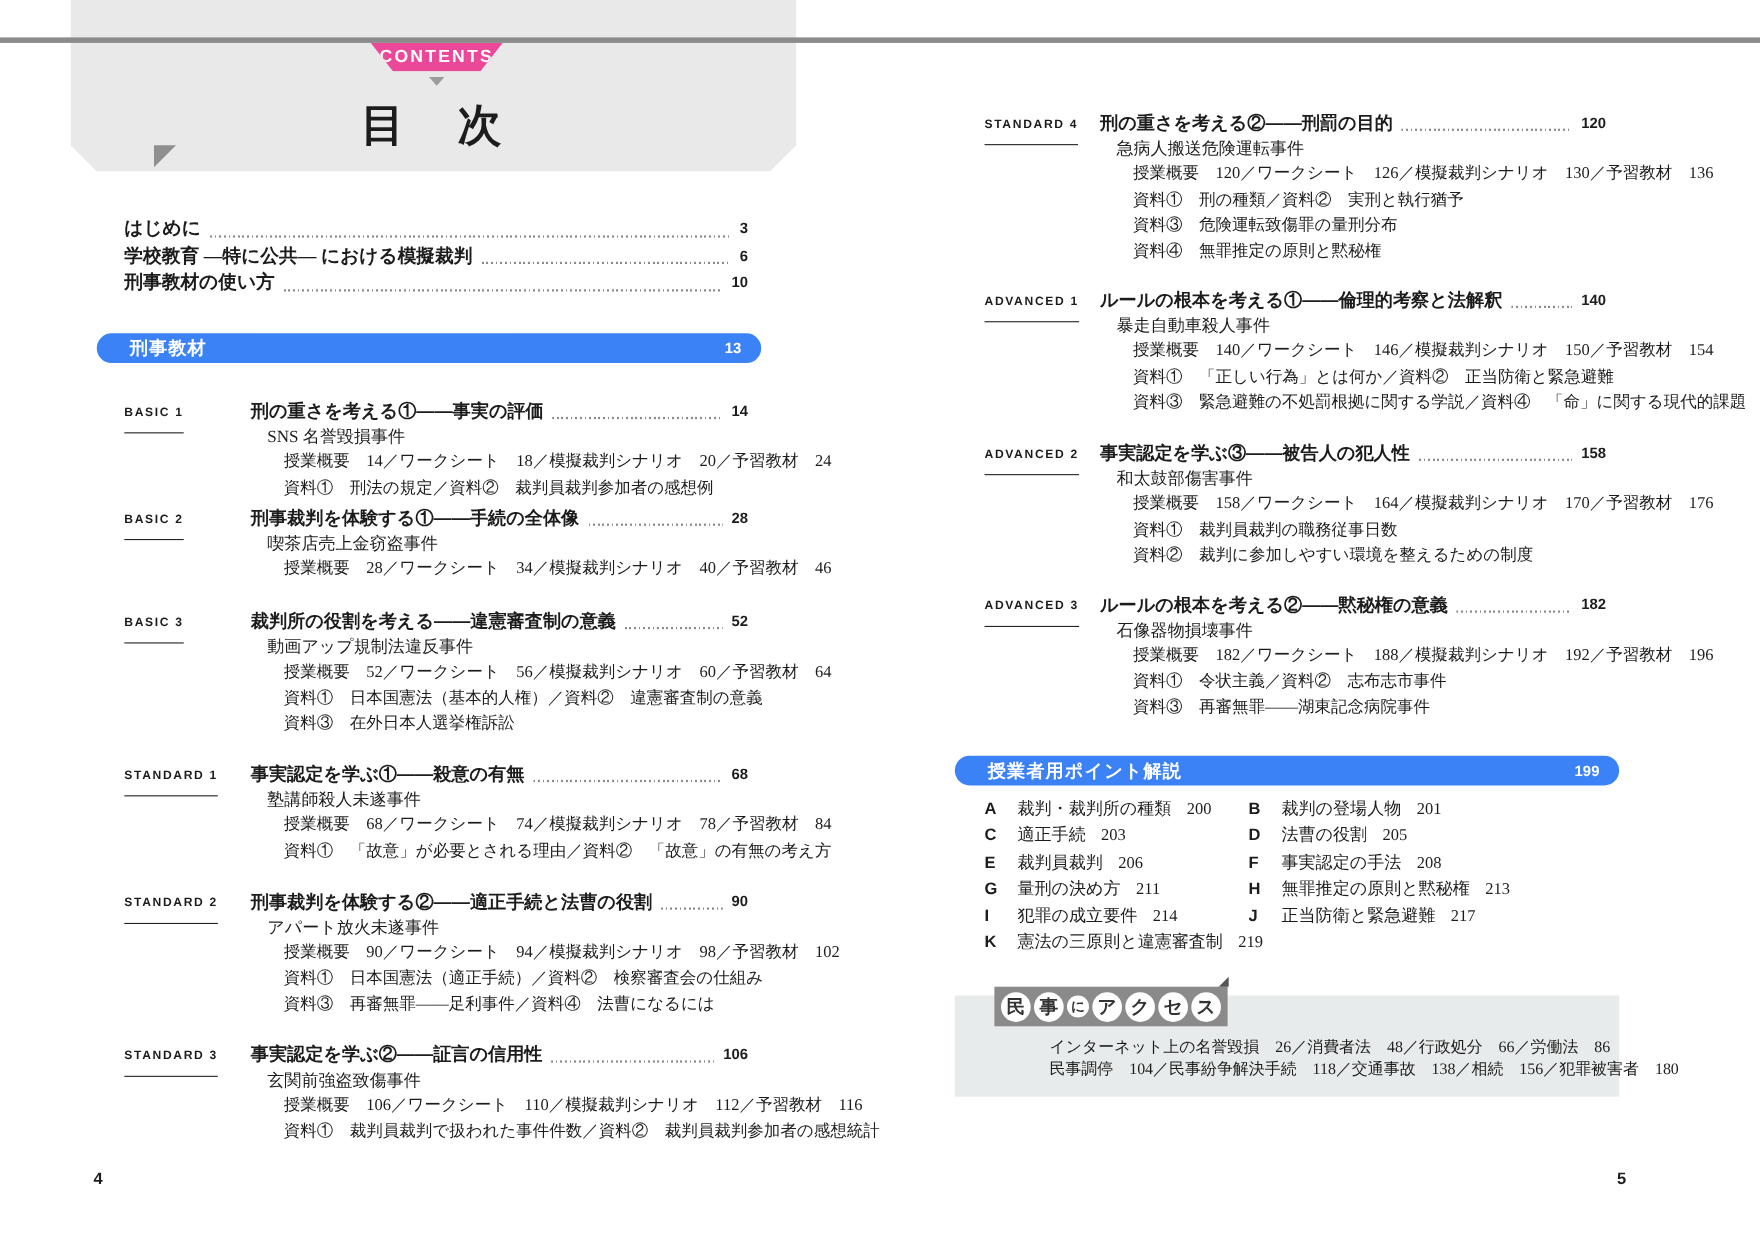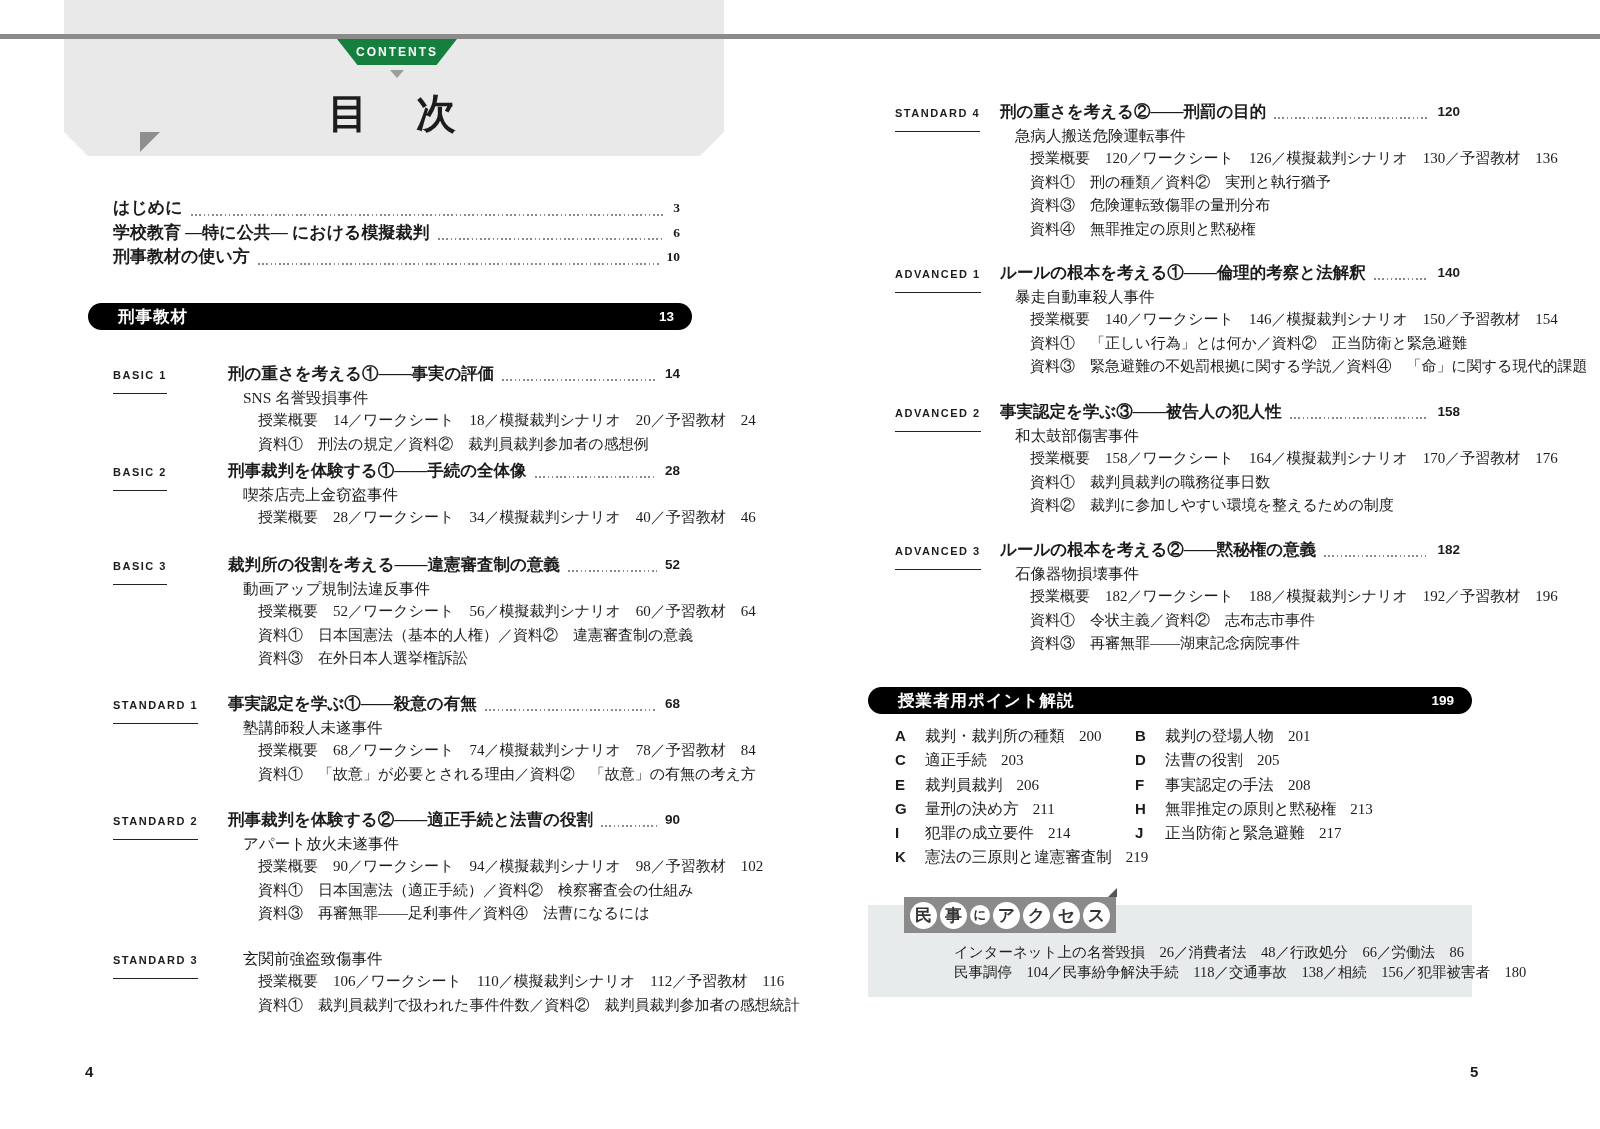--- a/index.html
+++ b/index.html
@@ -1,48 +1,48 @@
 <!DOCTYPE html>
 <html><head>
 <meta charset="utf-8">
 <style>
   html,body{margin:0;padding:0;}
   body{width:1600px;height:1129px;background:#ffffff;color:#1c1c1c;position:relative;overflow:hidden;
        font-family:"Liberation Sans","DejaVu Sans",sans-serif;}
-  .gothic{font-family:Liberation Serif, serif;}
+  .gothic{font-family:Liberation Sans, sans-serif;}
   .mincho{font-family:"Liberation Serif","DejaVu Serif",serif;}
 
   
   .header-box{position:absolute;left:64px;top:0;width:660px;height:156px;background:#e9e9e9;
       clip-path:polygon(0 0,100% 0,100% calc(100% - 24px),calc(100% - 24px) 100%,24px 100%,0 calc(100% - 24px));}
   .rule{position:absolute;left:0;top:34px;width:1600px;height:5px;background:#8b8b8b;z-index:2;}
-  .tab{position:absolute;left:337px;top:39px;width:120px;height:26px;background:#15803d;z-index:3;
+  .tab{position:absolute;left:337px;top:39px;width:120px;height:26px;background:#ec4899;z-index:3;
       clip-path:polygon(0 0,100% 0,83% 100%,17% 100%);
       display:flex;align-items:center;justify-content:center;color:#fff;font-weight:bold;
-      font-size:12px;letter-spacing:2px;}
+      font-size:16px;letter-spacing:2px;}
   .tab-arrow{position:absolute;left:390px;top:70px;width:0;height:0;z-index:3;
       border-left:7px solid transparent;border-right:7px solid transparent;border-top:8px solid #9c9c9c;}
   .moku{position:absolute;left:64px;top:86px;width:660px;text-align:center;font-size:40px;
       font-weight:bold;letter-spacing:4px;z-index:1;}
   .corner{position:absolute;width:0;height:0;top:132px;z-index:1;}
   .corner-left{left:76px;border-top:20px solid #8f8f8f;border-right:20px solid transparent;}
   .corner-right{left:694px;border-top:20px solid #8f8f8f;border-left:20px solid transparent;}
 
   
   .toc-row{display:flex;align-items:flex-end;line-height:24px;}
   .dots{flex:1 1 auto;height:2px;align-self:flex-end;margin:0 8px 5px 8px;
       background-image:repeating-linear-gradient(to right,#8a8a8a 0 1.6px,transparent 1.6px 4.2px);}
   .pnum{font-weight:bold;font-size:13.5px;white-space:nowrap;}
 
   .front-matter{position:absolute;left:113px;top:196px;width:567px;}
   .fm-row{line-height:24.5px;}
   .fm-title{font-weight:bold;font-size:17px;white-space:nowrap;}
 
   
-  .secbar{position:absolute;height:27px;background:#000000;border-radius:14px;color:#fff;
+  .secbar{position:absolute;height:27px;background:#3b82f6;border-radius:14px;color:#fff;
       display:flex;justify-content:space-between;align-items:center;padding:0 18px 0 30px;
       font-weight:bold;box-sizing:border-box;gap:32px;}
   .secbar-title{font-size:16.5px;letter-spacing:1px;}
   .secbar-page{font-size:13.5px;}
 
   
   .entry{position:absolute;}
   .entry-l{left:113px;width:567px;}
   .entry-r{left:895px;width:565px;}
   .entry-label{position:absolute;left:0;top:0;line-height:24px;}
@@ -184,20 +184,25 @@
     <div class="case mincho">アパート放火未遂事件</div>
     <div class="detail mincho">授業概要　90／ワークシート　94／模擬裁判シナリオ　98／予習教材　102</div>
     <div class="detail mincho">資料①　日本国憲法（適正手続）／資料②　検察審査会の仕組み</div>
     <div class="detail mincho">資料③　再審無罪――足利事件／資料④　法曹になるには</div>
   </div>
 </div>
 
 <div class="entry entry-l" style="top:947px;">
   <div class="entry-label"><span class="label-u">STANDARD 3</span></div>
   <div class="entry-body">
+    <div class="toc-row">
+      <span class="etitle gothic">事実認定を学ぶ②――証言の信用性</span>
+      <span class="dots"></span>
+      <span class="pnum">106</span>
+    </div>
     <div class="case mincho">玄関前強盗致傷事件</div>
     <div class="detail mincho">授業概要　106／ワークシート　110／模擬裁判シナリオ　112／予習教材　116</div>
     <div class="detail mincho">資料①　裁判員裁判で扱われた事件件数／資料②　裁判員裁判参加者の感想統計</div>
   </div>
 </div>
 
 <div class="entry entry-r" style="top:100px;">
   <div class="entry-label"><span class="label-u">STANDARD 4</span></div>
   <div class="entry-body">
     <div class="toc-row">

